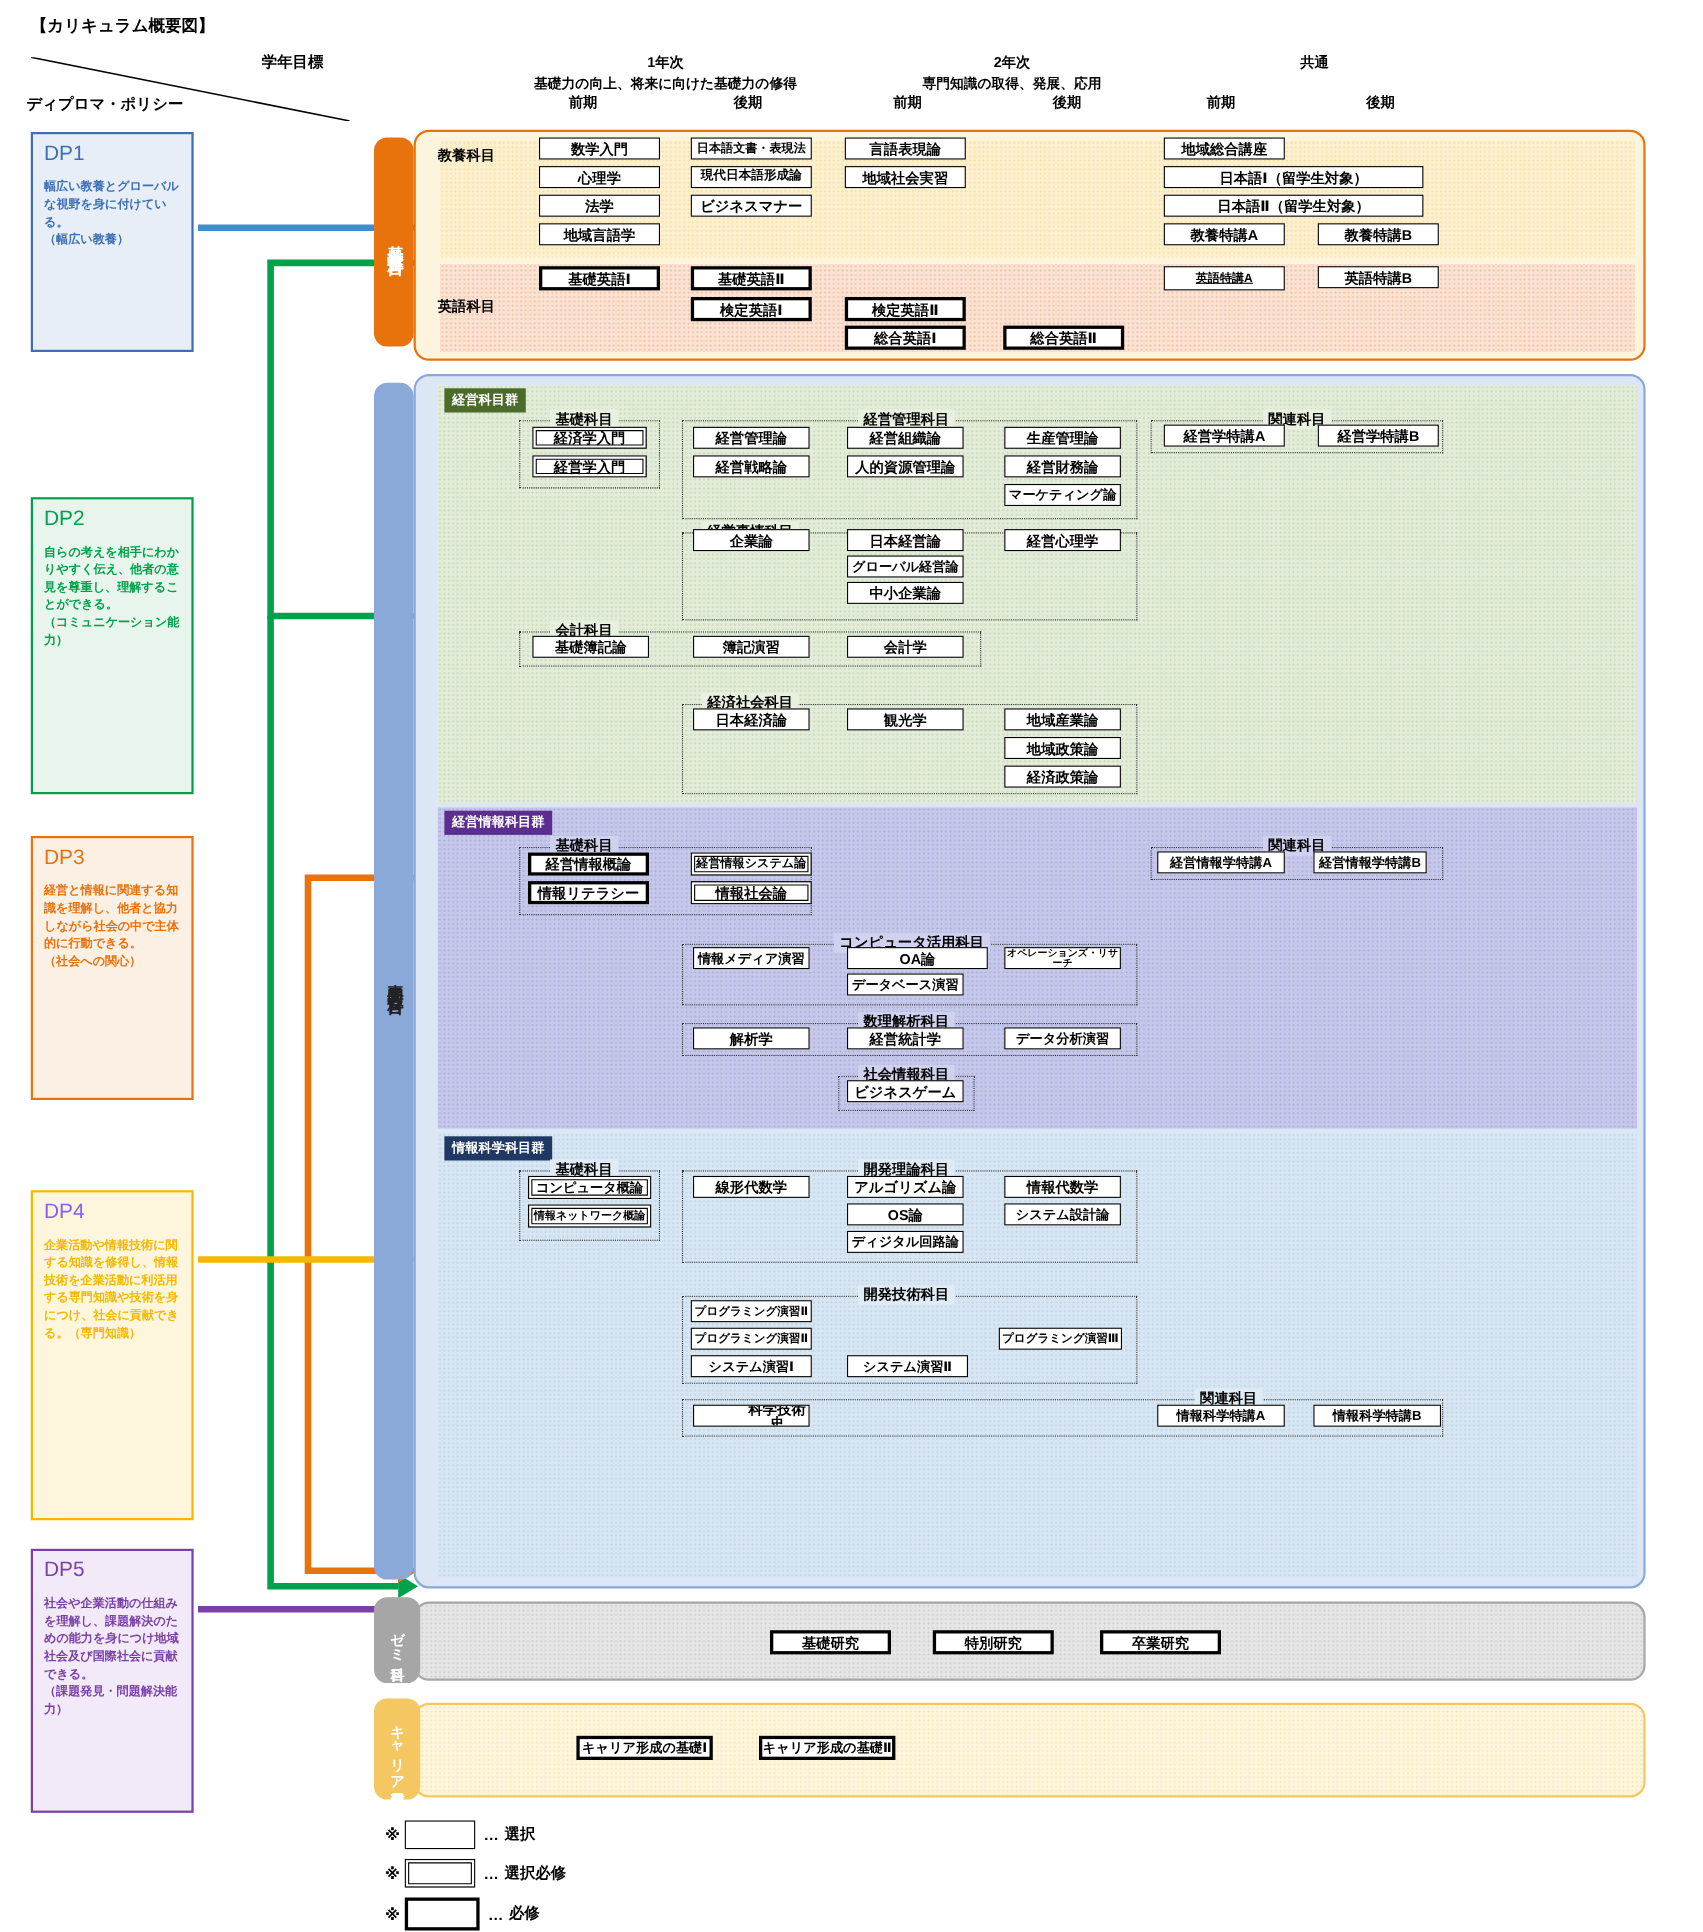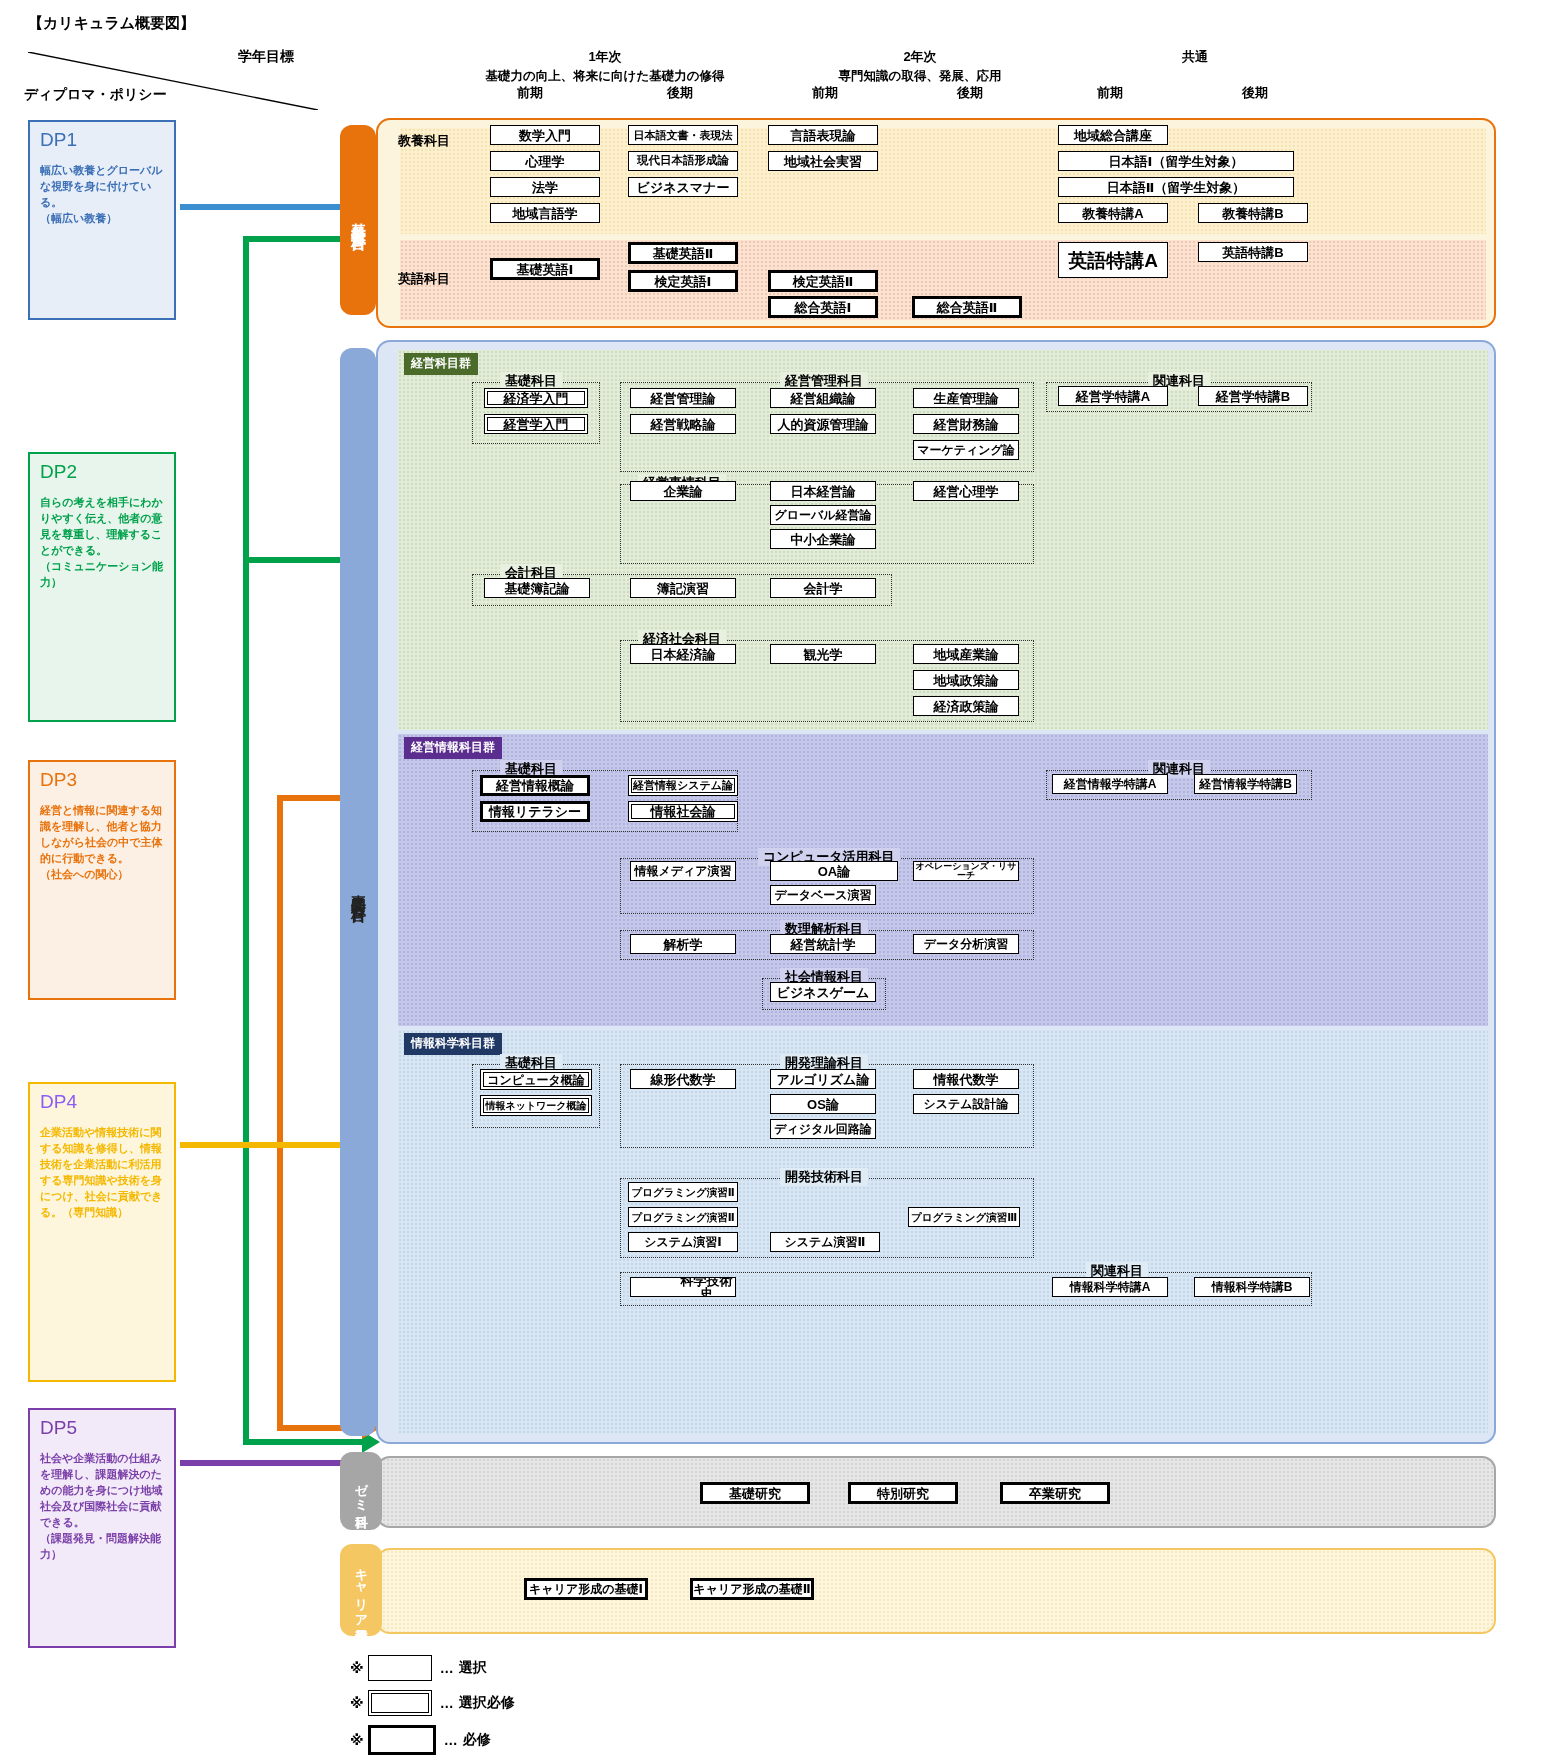--- a/index.html
+++ b/index.html
@@ -161,27 +161,27 @@
 <div class="course k-sel" style="left:628px;top:151px;width:110px;height:20px;font-size:11.5px;">現代日本語形成論</div>
 <div class="course k-sel" style="left:628px;top:177px;width:110px;height:20px;font-size:13px;">ビジネスマナー</div>
 <div class="course k-sel" style="left:768px;top:125px;width:110px;height:20px;font-size:13px;">言語表現論</div>
 <div class="course k-sel" style="left:768px;top:151px;width:110px;height:20px;font-size:13px;">地域社会実習</div>
 <div class="course k-sel" style="left:1058px;top:125px;width:110px;height:20px;font-size:13px;">地域総合講座</div>
 <div class="course k-sel" style="left:1058px;top:151px;width:236px;height:20px;font-size:13px;">日本語Ⅰ（留学生対象）</div>
 <div class="course k-sel" style="left:1058px;top:177px;width:236px;height:20px;font-size:13px;">日本語Ⅱ（留学生対象）</div>
 <div class="course k-sel" style="left:1058px;top:203px;width:110px;height:20px;font-size:13px;">教養特講A</div>
 <div class="course k-sel" style="left:1198px;top:203px;width:110px;height:20px;font-size:13px;">教養特講B</div>
 
-<div class="course k-req" style="left:490px;top:242px;width:110px;height:22px;font-size:13px;margin-top:16px;">基礎英語Ⅰ</div>
+<div class="course k-req" style="left:490px;top:242px;width:110px;height:22px;font-size:13px;">基礎英語Ⅰ</div>
 <div class="course k-req" style="left:628px;top:242px;width:110px;height:22px;font-size:13px;">基礎英語Ⅱ</div>
 <div class="course k-req" style="left:628px;top:270px;width:110px;height:22px;font-size:13px;">検定英語Ⅰ</div>
 <div class="course k-req" style="left:768px;top:270px;width:110px;height:22px;font-size:13px;">検定英語Ⅱ</div>
 <div class="course k-req" style="left:768px;top:296px;width:110px;height:22px;font-size:13px;">総合英語Ⅰ</div>
 <div class="course k-req" style="left:912px;top:296px;width:110px;height:22px;font-size:13px;">総合英語Ⅱ</div>
-<div class="course k-sel" style="left:1058px;top:242px;width:110px;height:36px;font-size:19px;">英語特講A</div>
+<div class="course k-sel" style="left:1058px;top:242px;width:110px;height:22px;font-size:11px;text-decoration:underline;">英語特講A</div>
 <div class="course k-sel" style="left:1198px;top:242px;width:110px;height:20px;font-size:13px;">英語特講B</div>
 
 <div class="bigbox" style="left:376px; top:340px; width:1120px; height:1104px; border-color:#8ba9d8; background:#dce6f5;"></div>
 <div class="vband" style="left:340px; top:348px; width:36px; height:1088px; background:#8ba9d8; font-size:15px; color:#222;">
   <span>専門教育科目</span>
 </div>
 
 <div class="abs" style="left:398px; top:350px; width:1090px; height:380px; background:#e3ecd9;
             background-image:radial-gradient(#cddcbd 1px, transparent 1px); background-size:4px 4px;"></div>
 <div class="chip" style="left:404px; top:353px; background:#4a6b2a;">経営科目群</div>

